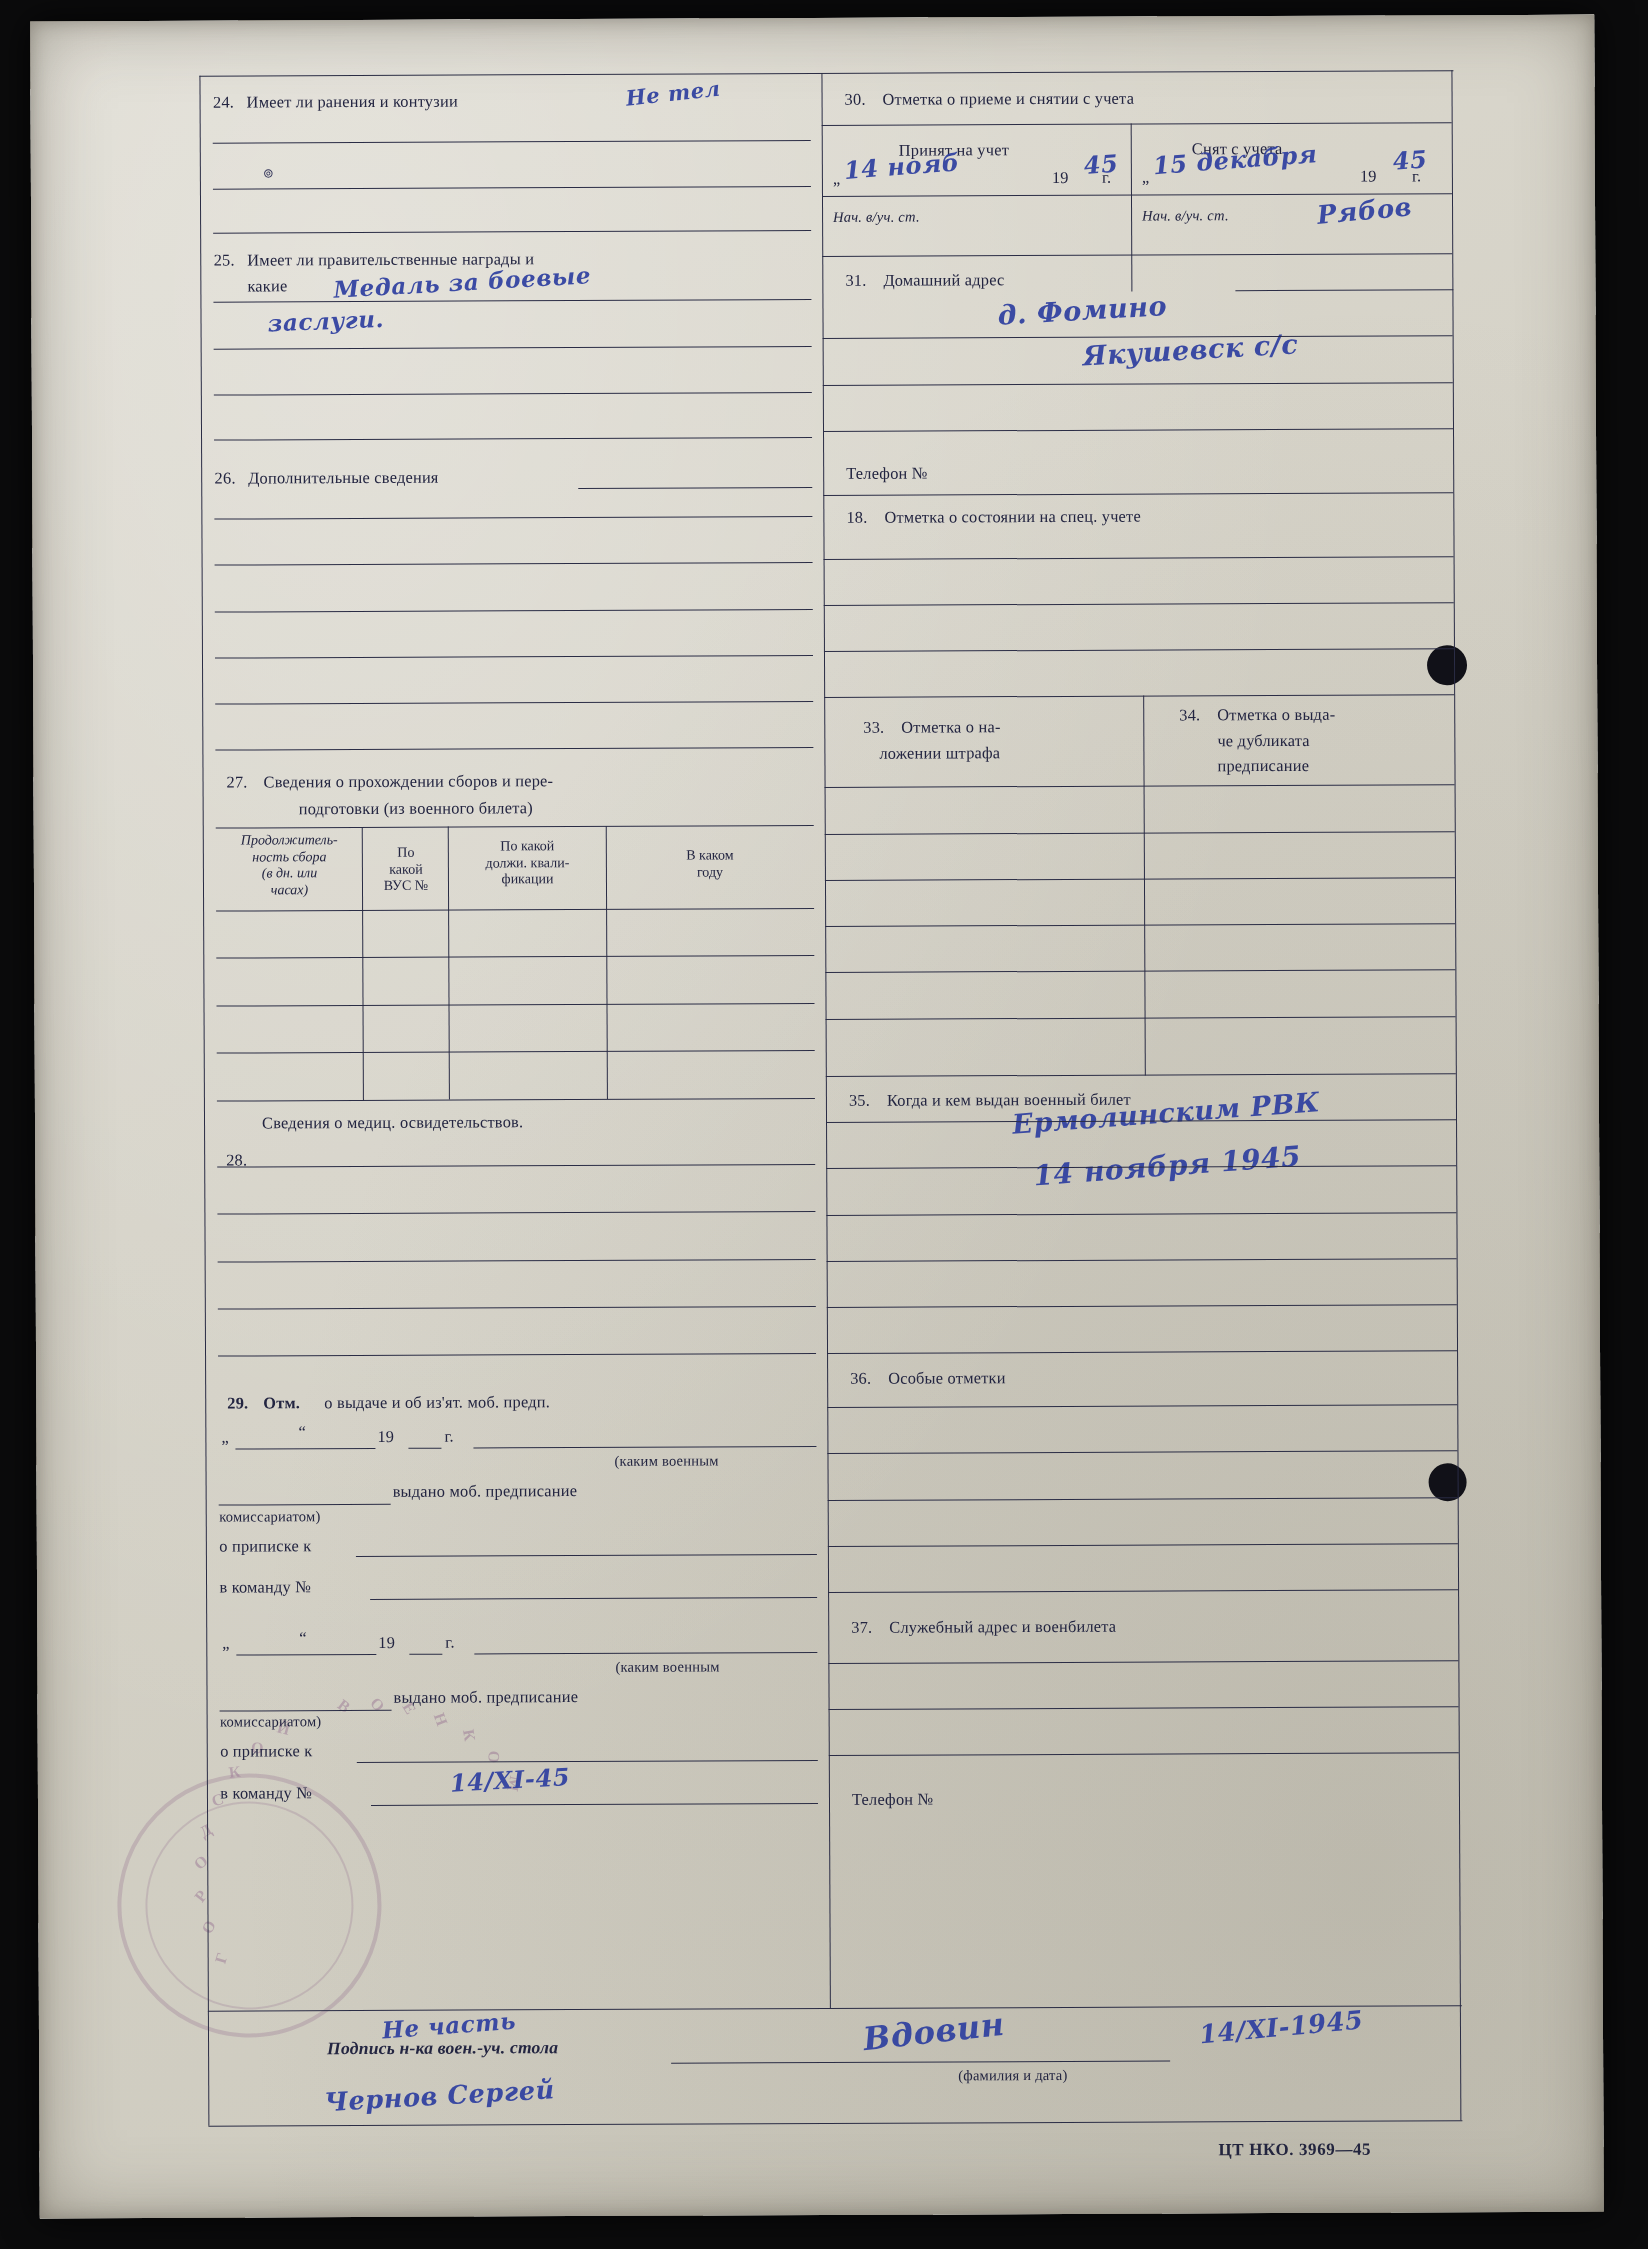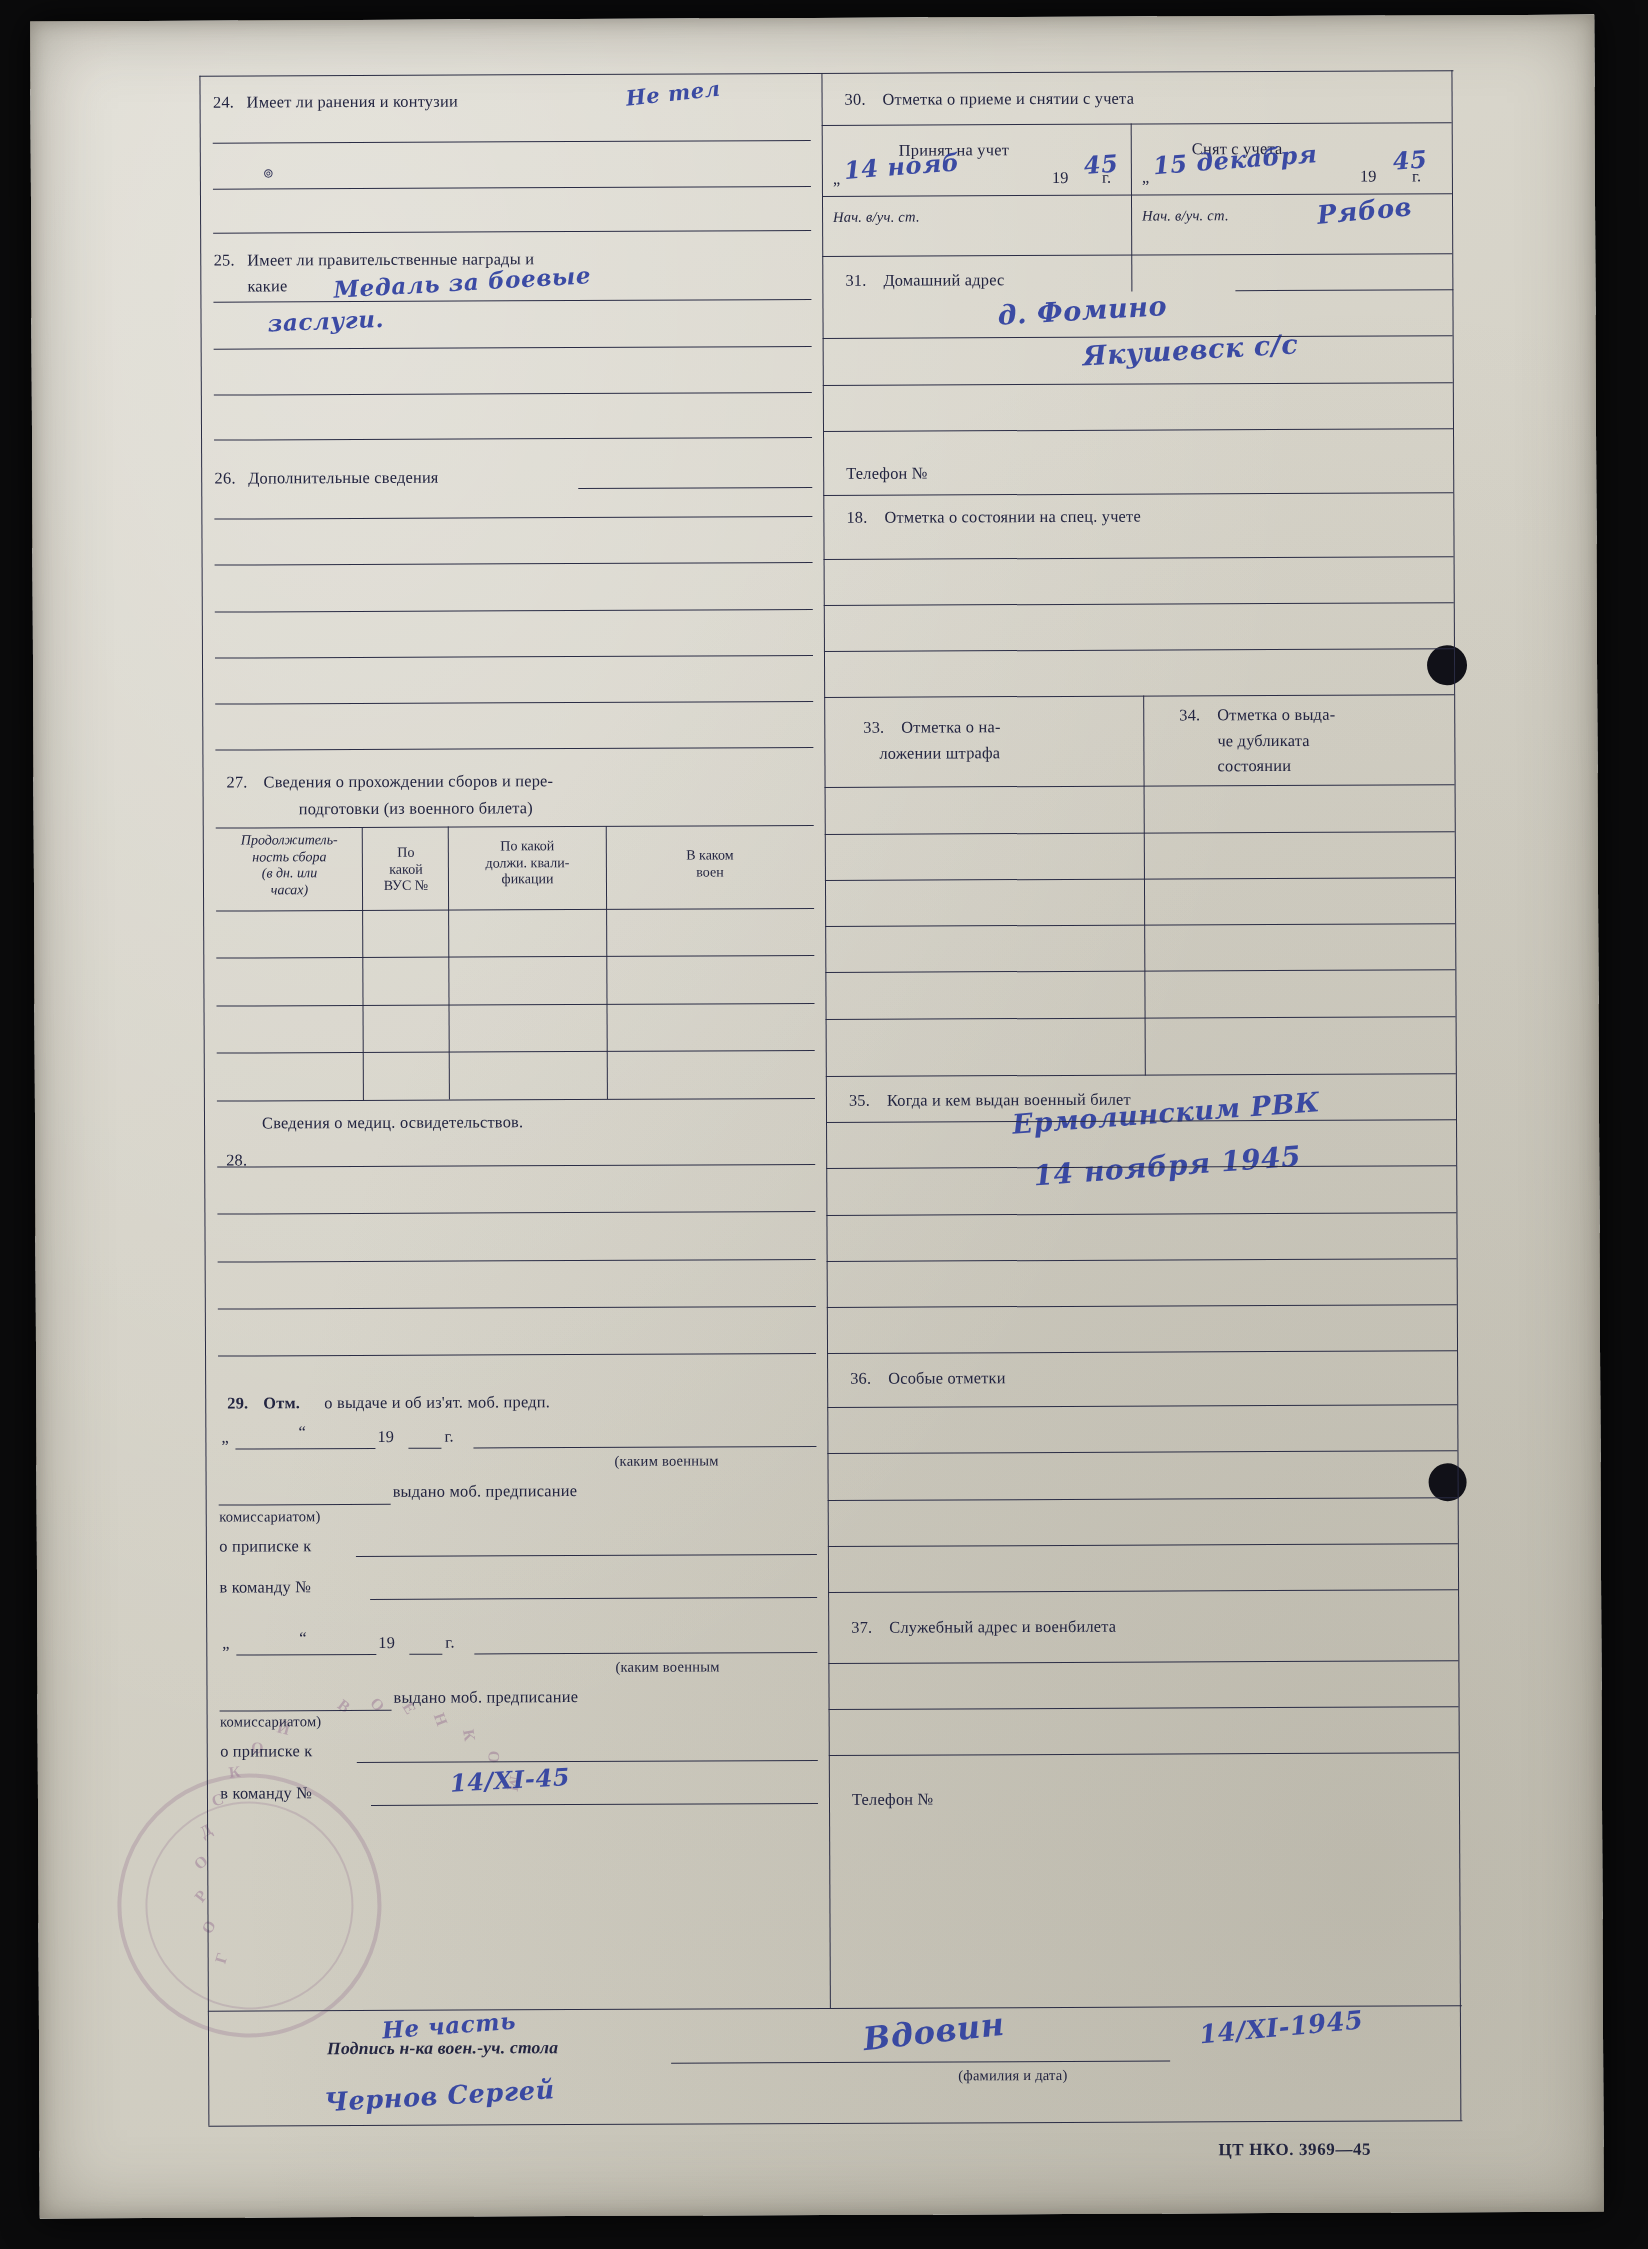--- a/index.html
+++ b/index.html
@@ -155,21 +155,21 @@
 ность сбора
 (в дн. или
 часах)</div>
       <div class="cellhdr" style="left:162px;top:770px;width:82px;white-space:pre-line;">По
 какой
 ВУС №</div>
       <div class="cellhdr" style="left:247px;top:764px;width:155px;white-space:pre-line;">По какой
 должи. квали-
 фикации</div>
       <div class="cellhdr" style="left:405px;top:774px;width:204px;white-space:pre-line;">В каком
-воен</div>
+году</div>
 
       <div class="lbl" style="left:22px;top:1075px;">28.</div>
       <div class="lbl" style="left:58px;top:1038px;">Сведения о медиц. освидетельствов.</div>
       <div class="line" style="left:13.4px;top:1091px;width:598px;"></div>
       <div class="line" style="left:13.4px;top:1138px;width:598px;"></div>
       <div class="line" style="left:13.4px;top:1186px;width:598px;"></div>
       <div class="line" style="left:13.4px;top:1233px;width:598px;"></div>
       <div class="line" style="left:13.4px;top:1280px;width:598px;"></div>
 
       <div class="lbl b" style="left:22px;top:1318px;">29.</div>
@@ -250,21 +250,21 @@
       <div class="line" style="left:622px;top:578px;width:630px;"></div>
       <div class="line thick" style="left:622px;top:624px;width:630px;"></div>
 
       <div class="vline" style="left:941px;top:624px;height:380px;"></div>
       <div class="lbl" style="left:661px;top:645px;">33.</div>
       <div class="lbl" style="left:699px;top:645px;">Отметка о на-</div>
       <div class="lbl" style="left:677px;top:671px;">ложении штрафа</div>
       <div class="lbl" style="left:977px;top:634px;">34.</div>
       <div class="lbl" style="left:1015px;top:634px;">Отметка о выда-</div>
       <div class="lbl" style="left:1015px;top:660px;">че дубликата</div>
-      <div class="lbl" style="left:1015px;top:685px;">состоянии</div>
+      <div class="lbl" style="left:1015px;top:685px;">предписание</div>
       <div class="line" style="left:622px;top:714px;width:630px;"></div>
       <div class="line" style="left:622px;top:761px;width:630px;"></div>
       <div class="line" style="left:622px;top:807px;width:630px;"></div>
       <div class="line" style="left:622px;top:853px;width:630px;"></div>
       <div class="line" style="left:622px;top:899px;width:630px;"></div>
       <div class="line" style="left:622px;top:946px;width:630px;"></div>
       <div class="line thick" style="left:622px;top:1003px;width:630px;"></div>
 
       <div class="lbl" style="left:645px;top:1018px;">35.</div>
       <div class="lbl" style="left:683px;top:1018px;">Когда и кем выдан военный билет</div>

